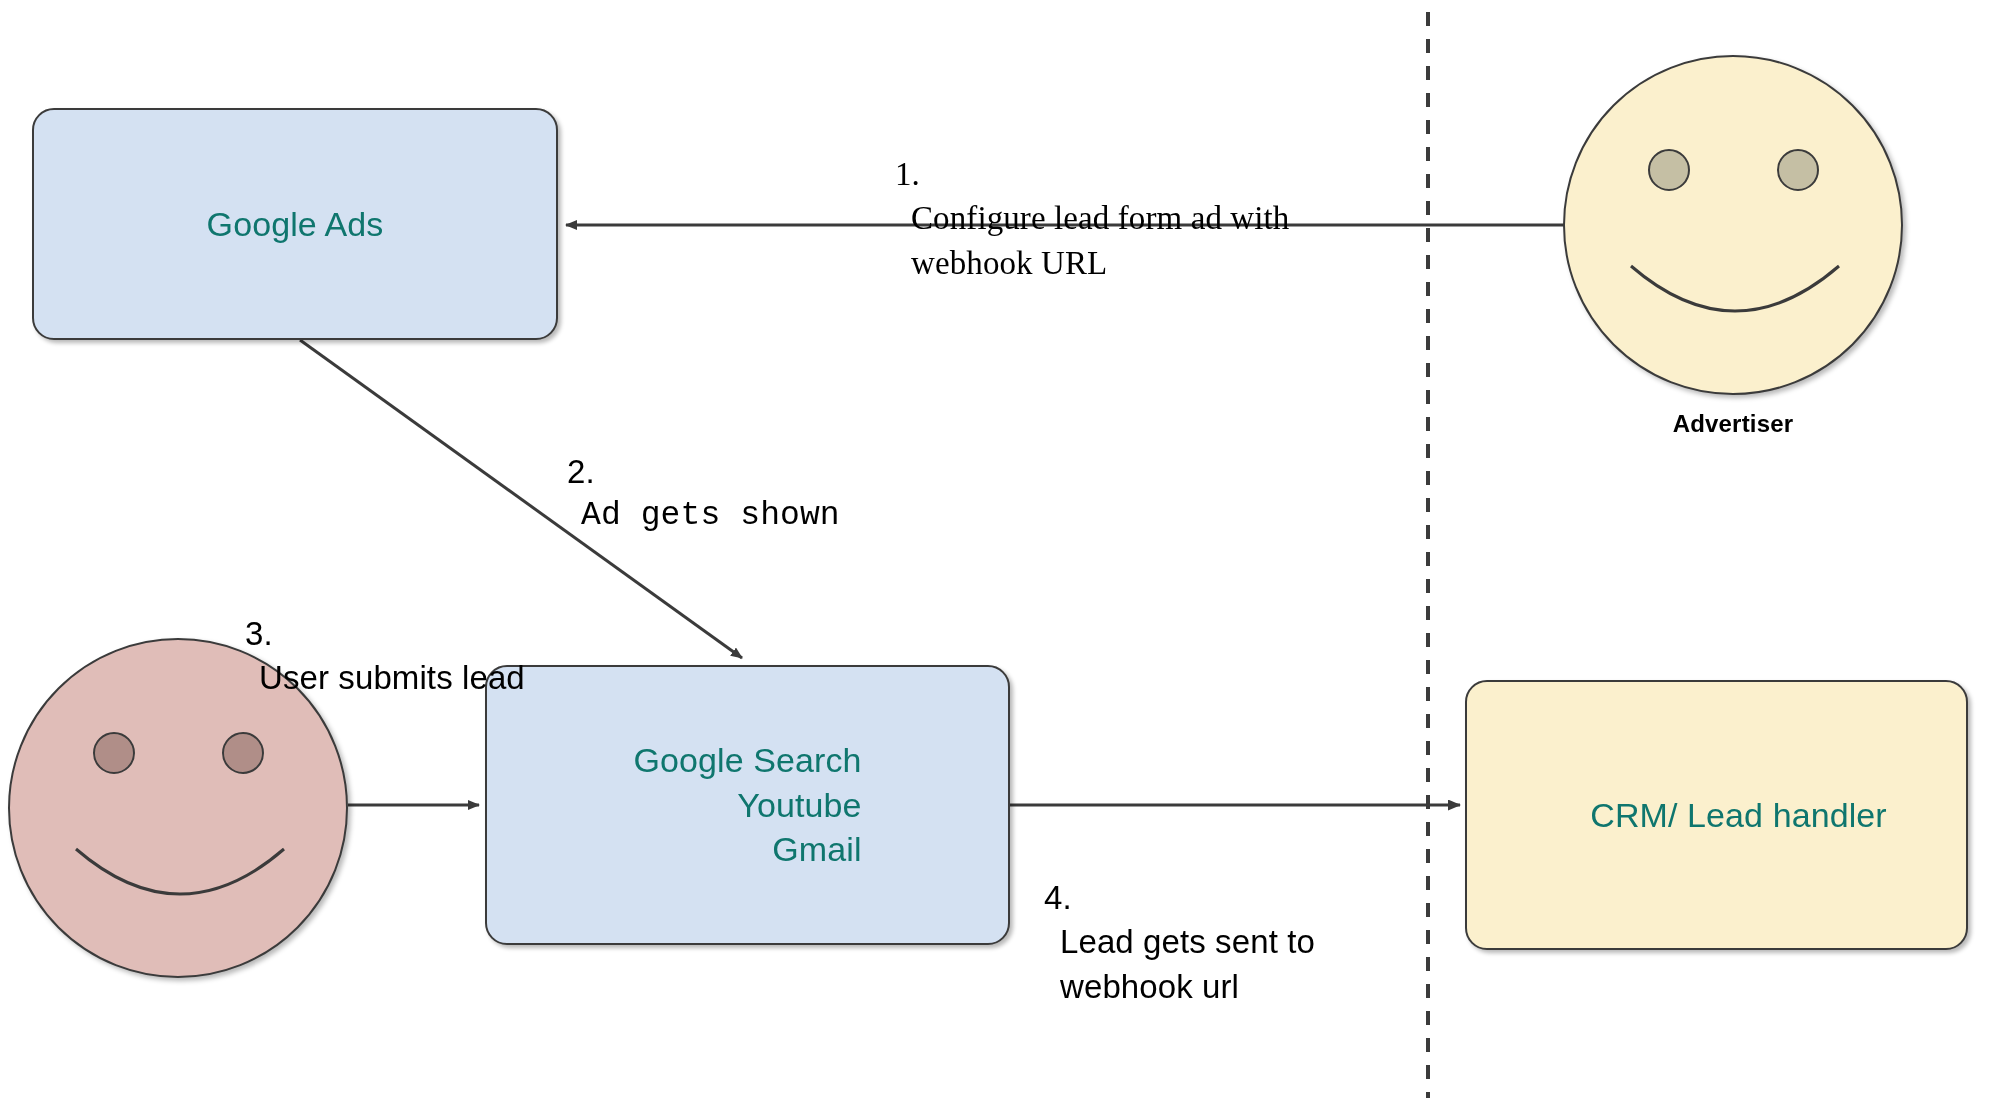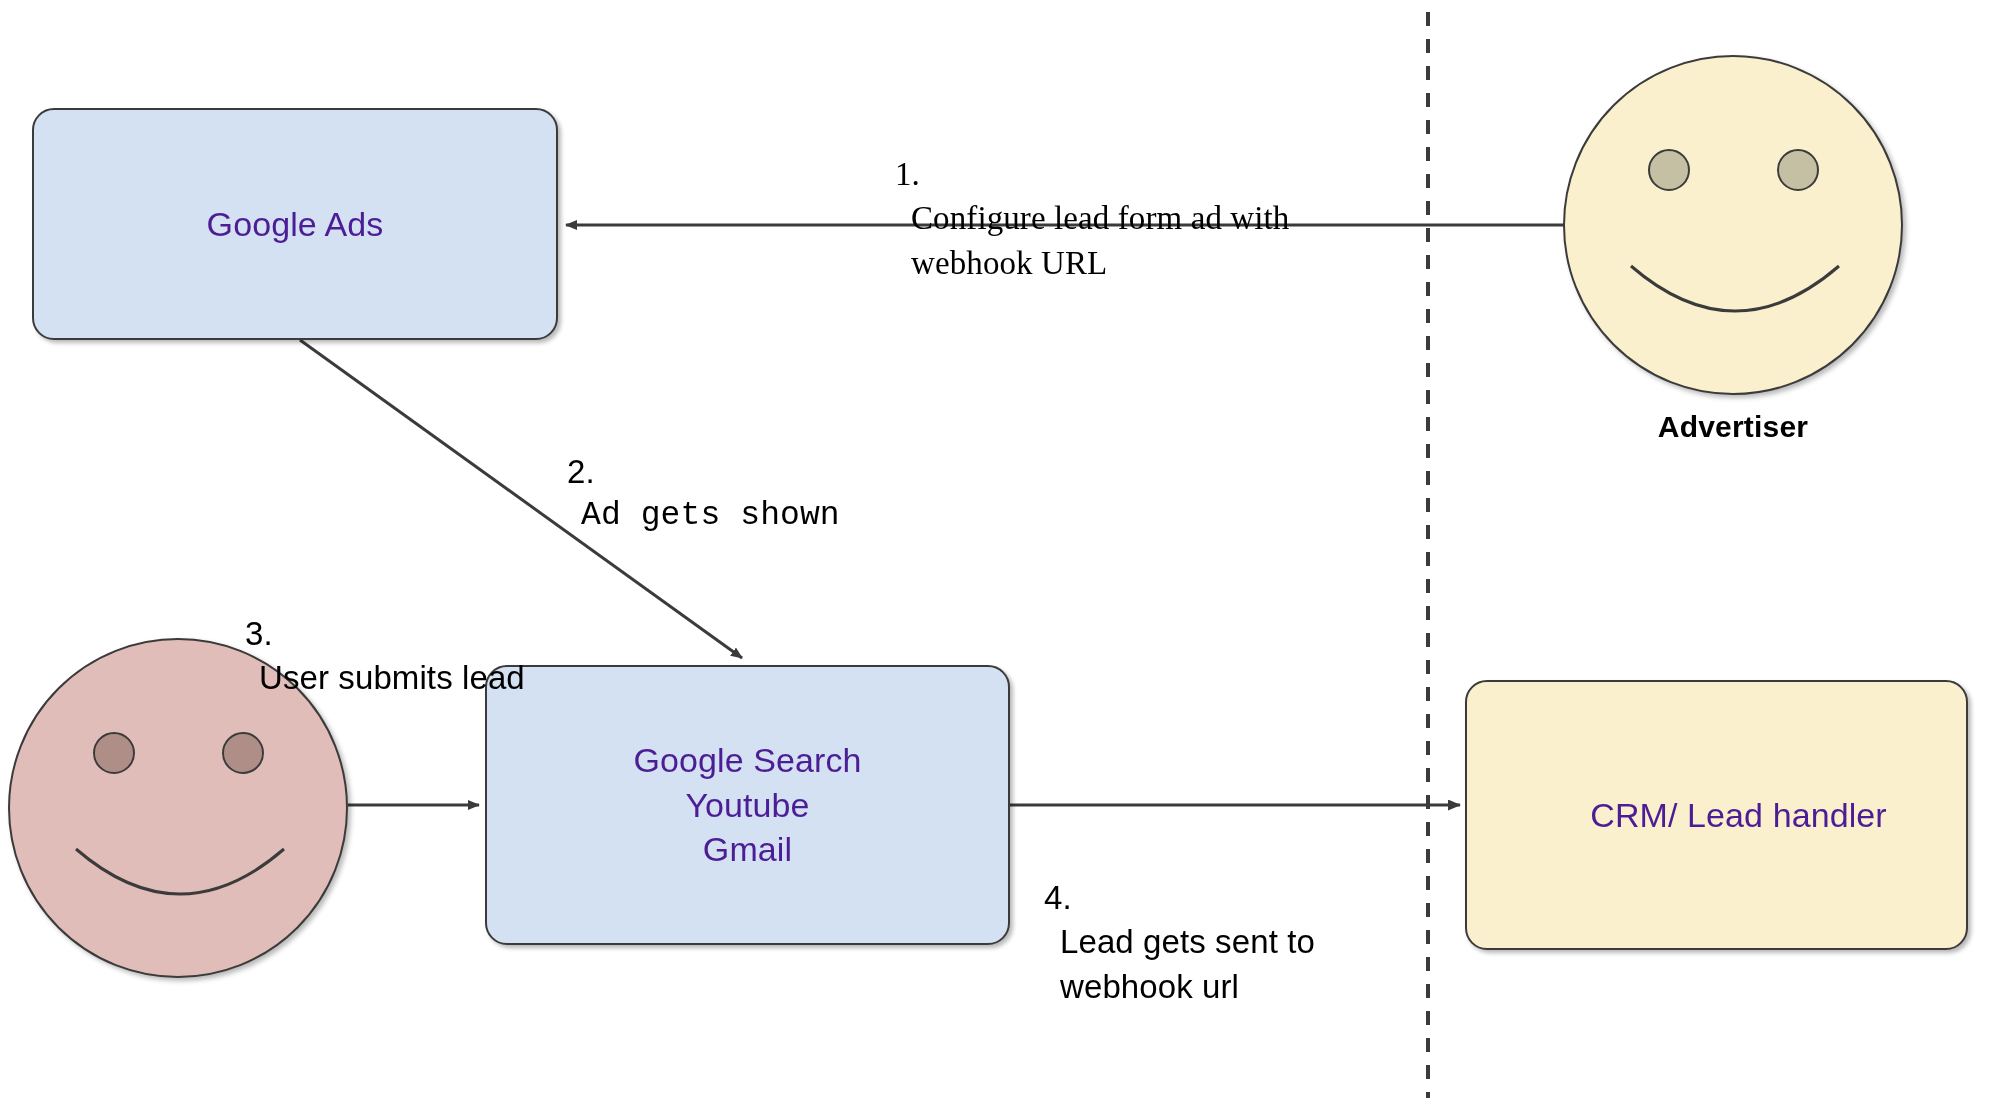--- a/index.html
+++ b/index.html
@@ -21,21 +21,21 @@
 
   
   .node {
     position: absolute;
     box-sizing: border-box;
     border: 2px solid #3b3b3b;
     display: flex;
     align-items: center;
     justify-content: center;
     text-align: center;
-    color: #4c1d95;
+    color: #0f766e;
     box-shadow: 3px 3px 4px rgba(0,0,0,0.28);
   }
   .node-box {
     border-radius: 22px;
   }
   .node-label {
     font-size: 34px;
     line-height: 1.32;
     letter-spacing: 0.1px;
     white-space: pre-line;
@@ -64,21 +64,21 @@
   .eye-advertiser { background: #c5bfa4; }
   .eye-user { background: #b08e88; }
 
   .smile {
     position: absolute;
     overflow: visible;
   }
 
   .actor-name {
     position: absolute;
-    font-size: 30px;
+    font-size: 24px;
     font-weight: bold;
     color: #000000;
     text-align: center;
     white-space: nowrap;
     letter-spacing: 0.2px;
   }
 
   
   #connectors {
     position: absolute;
@@ -125,21 +125,21 @@
 
     <line x1="348" y1="805" x2="479" y2="805" stroke="#3b3b3b" stroke-width="3" marker-end="url(#arrowhead-right)"></line>
 
     <line x1="1010" y1="805" x2="1460" y2="805" stroke="#3b3b3b" stroke-width="3" marker-end="url(#arrowhead-right-d)"></line>
   </svg>
 
   <div class="node node-box box-blue" style="left:32px; top:108px; width:526px; height:232px;">
     <span class="node-label">Google Ads</span>
   </div>
 
-  <div class="node node-box box-blue" style="left:485px; top:665px; width:525px; height:280px;">
+  <div class="node node-box box-blue" style="left:485px; top:665px; width:525px; height:280px;text-align:right;">
     <span class="node-label">Google Search
 Youtube
 Gmail</span>
   </div>
 
   <div class="node node-box box-cream" style="left:1465px; top:680px; width:503px; height:270px;padding-left:44px;">
     <span class="node-label">CRM/ Lead handler</span>
   </div>
 
   <div class="face face-advertiser" style="left:1563px; top:55px; width:340px; height:340px;">

